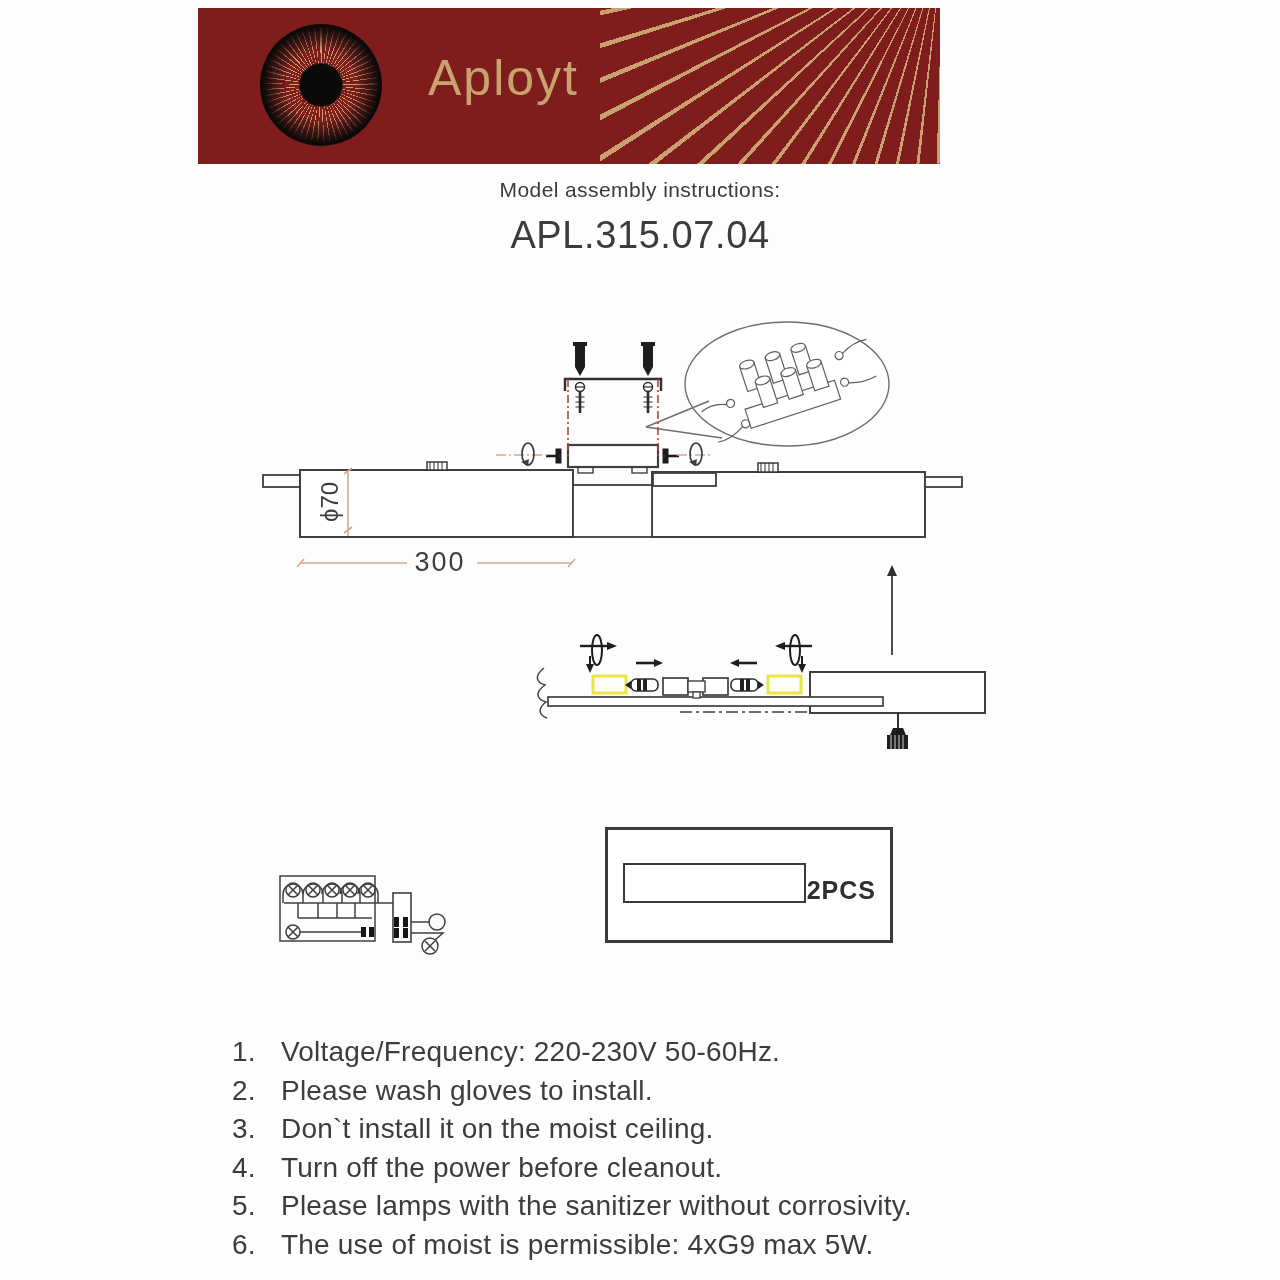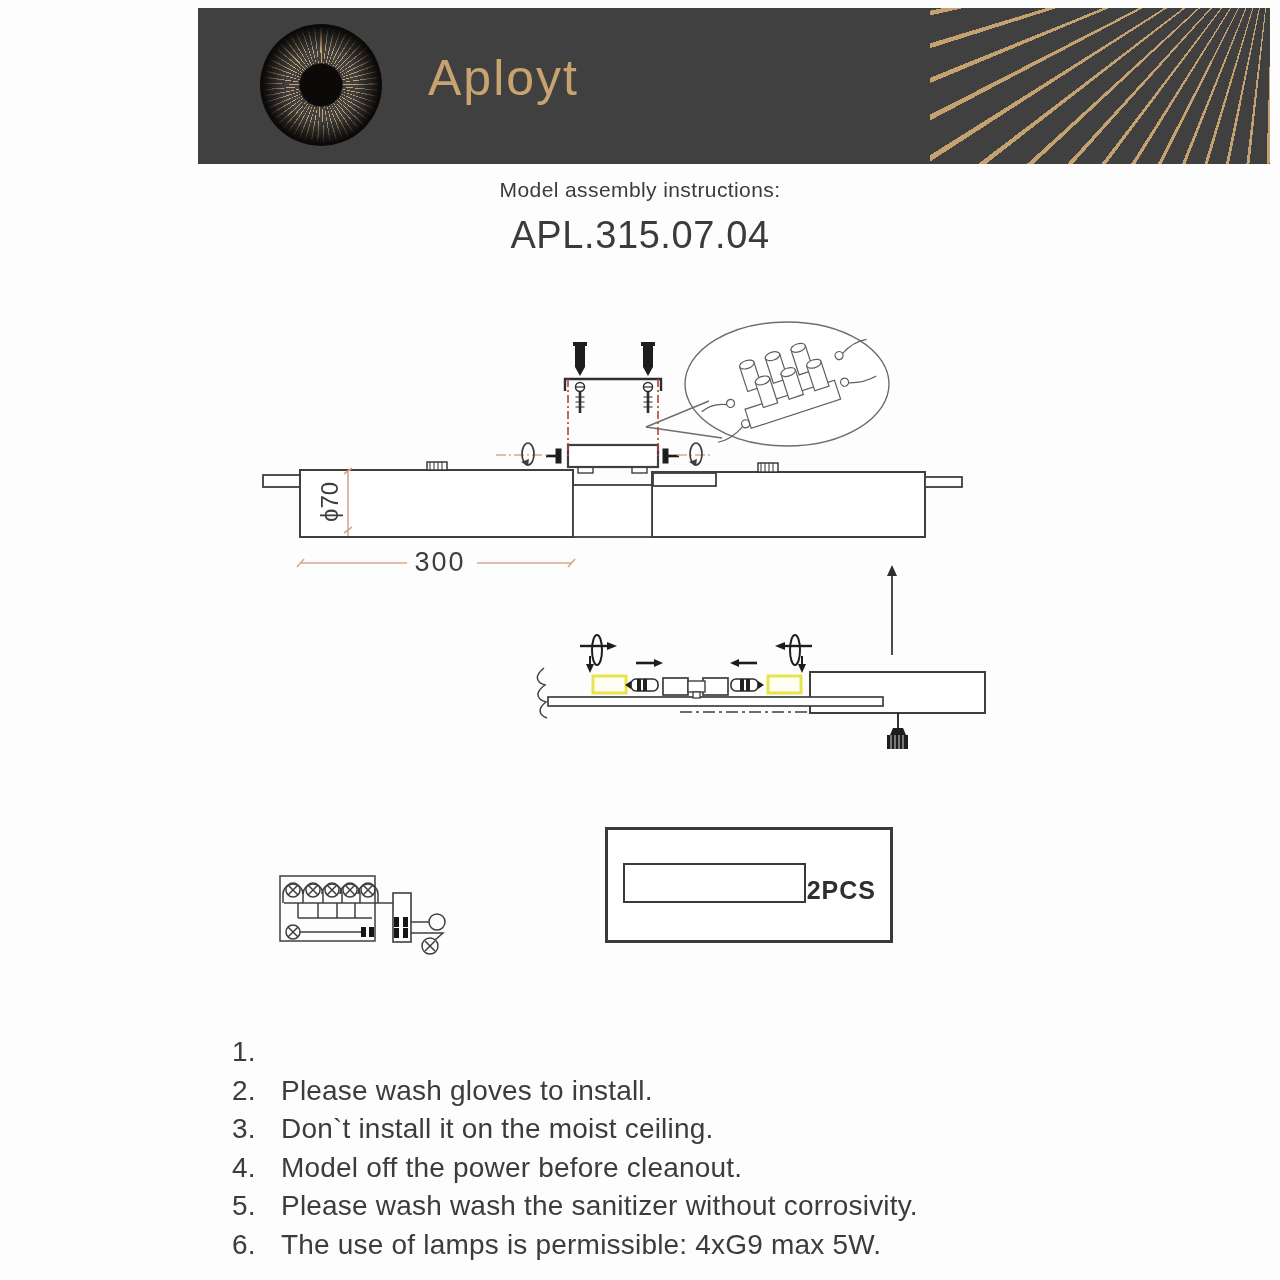--- a/index.html
+++ b/index.html
@@ -1,21 +1,21 @@
 <!DOCTYPE html>
 <html><head>
 <meta charset="utf-8">
 <style>
   html,body{margin:0;padding:0;background:#ffffff;}
   .page{position:relative;width:1280px;height:1280px;background:#fdfdfd;
         font-family:"Liberation Sans",sans-serif;overflow:hidden;color:#3c3c3c;}
 
   
-  .banner{position:absolute;left:198px;top:8px;width:1072px;height:156px;
-          background:#404040;overflow:hidden;}
+  .banner{position:absolute;left:198px;top:8px;width:742px;height:156px;
+          background:#7f1d1d;overflow:hidden;}
   .starburst{position:absolute;left:62px;top:16px;width:122px;height:122px;border-radius:50%;
       background:
         radial-gradient(circle closest-side, rgba(12,10,9,0) 0 57%, #0c0a09 96%),
         radial-gradient(circle closest-side, #0c0a09 0 34%, rgba(12,10,9,0) 37%),
         repeating-conic-gradient(#c9a36f 0deg 1.3deg, rgba(12,10,9,0) 1.3deg 6.3deg);}
   .brand-name{position:absolute;left:230px;top:40px;font-size:50px;line-height:60px;
       color:#c9a36f;letter-spacing:2px;font-weight:400;}
   .rays{position:absolute;right:0;top:0;width:340px;height:156px;
       background:repeating-conic-gradient(from 130deg at 101% -44%,
         rgba(205,167,115,.95) 0deg .75deg, rgba(12,10,9,0) .75deg 5.1deg);}
@@ -288,36 +288,37 @@
   </svg>
 
   <div class="pcs-box">
     <div class="pcs-inner"></div>
     <div class="pcs-label">2PCS</div>
   </div>
 
   <div class="instructions">
     <div class="inst-row">
       <span class="inst-num">1.</span>
+      <span>Voltage/Frequency: 220-230V 50-60Hz.</span>
     </div>
     <div class="inst-row">
       <span class="inst-num">2.</span>
       <span>Please wash gloves to install.</span>
     </div>
     <div class="inst-row">
       <span class="inst-num">3.</span>
       <span>Don`t install it on the moist ceiling.</span>
     </div>
     <div class="inst-row">
       <span class="inst-num">4.</span>
-      <span>Model off the power before cleanout.</span>
+      <span>Turn off the power before cleanout.</span>
     </div>
     <div class="inst-row">
       <span class="inst-num">5.</span>
-      <span>Please wash wash the sanitizer without corrosivity.</span>
+      <span>Please lamps with the sanitizer without corrosivity.</span>
     </div>
     <div class="inst-row">
       <span class="inst-num">6.</span>
-      <span>The use of lamps is permissible: 4xG9 max 5W.</span>
+      <span>The use of moist is permissible: 4xG9 max 5W.</span>
     </div>
   </div>
 
 </div>
 
 </body></html>

